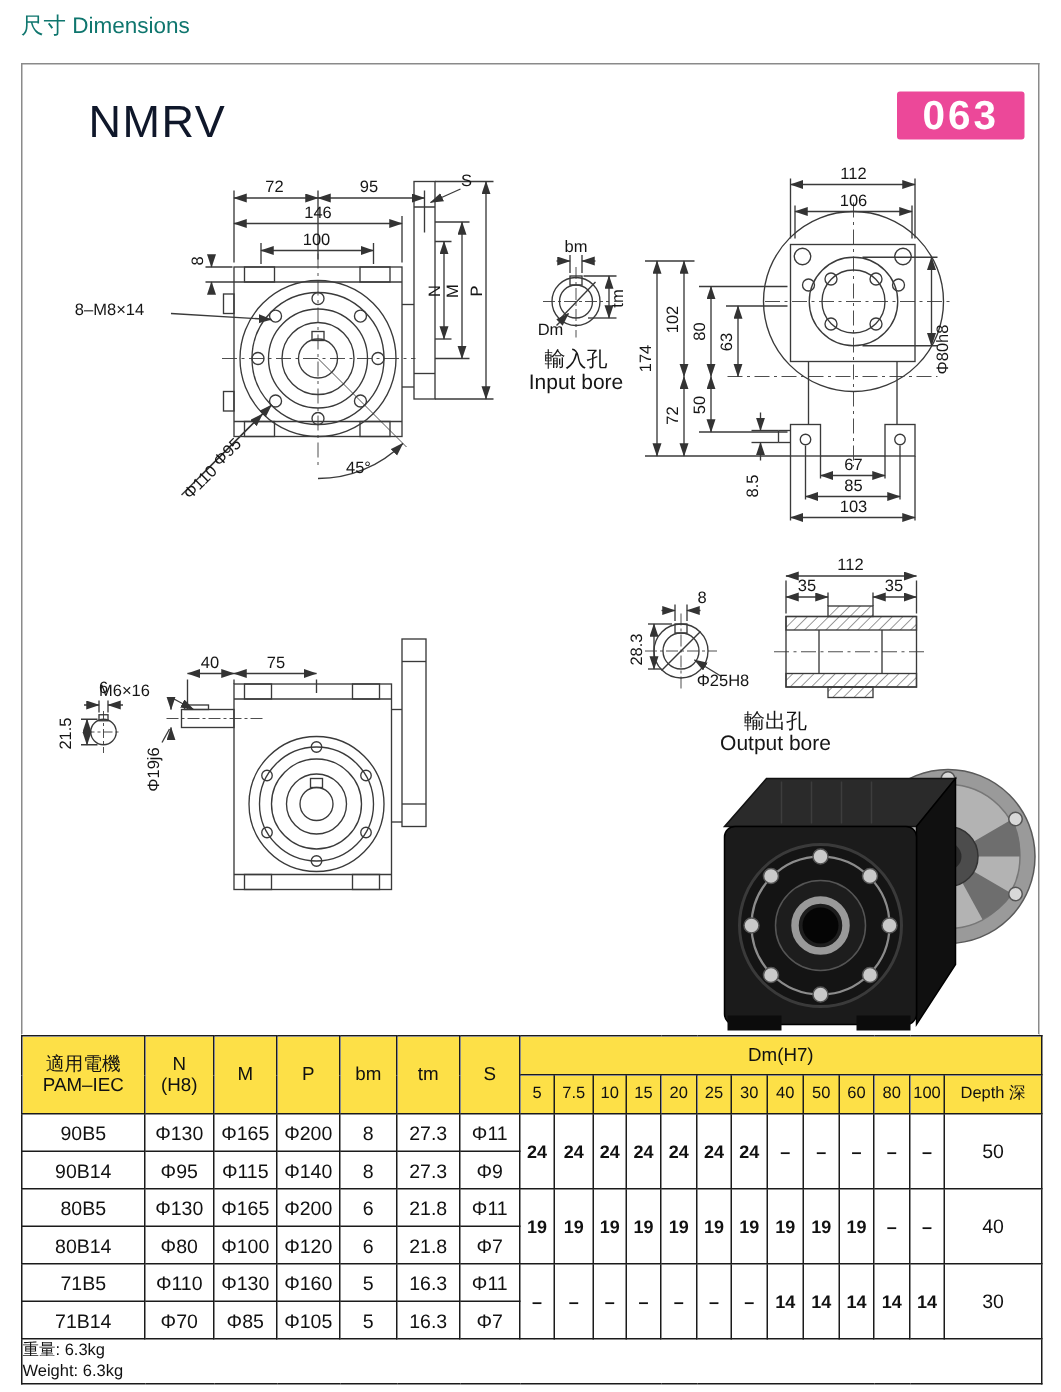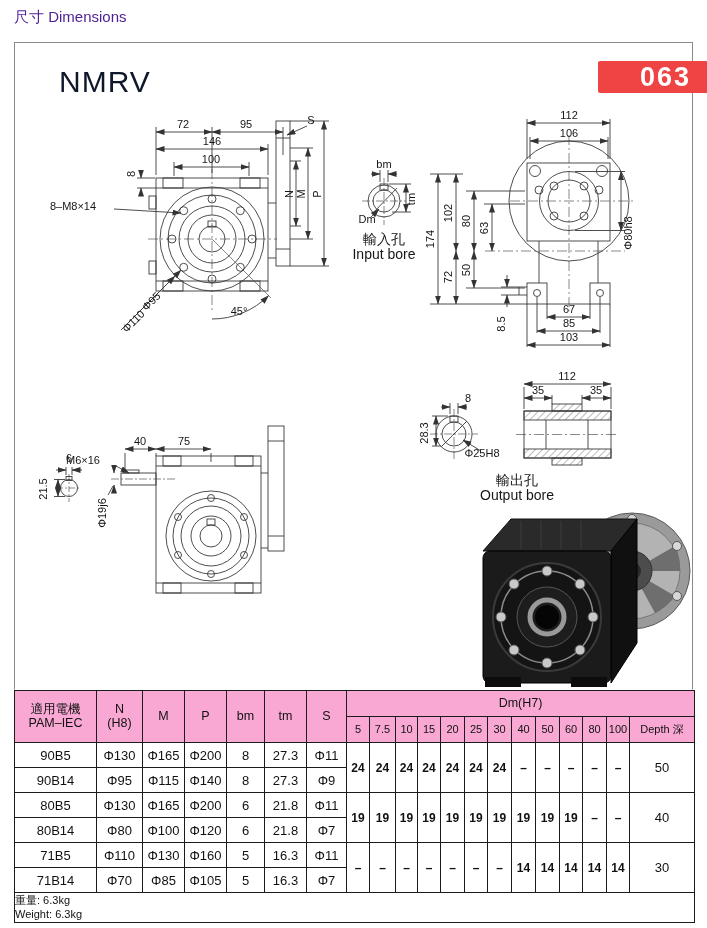--- a/index.html
+++ b/index.html
@@ -1,31 +1,31 @@
 <!DOCTYPE html>
 <html><head>
 <meta charset="utf-8">
 <style>
   html,body{margin:0;padding:0;}
   body{
     width:707px;height:928px;background:#ffffff;position:relative;
     font-family:"Liberation Sans","DejaVu Sans",sans-serif;color:#111;
   }
-  .page-title{position:absolute;left:14px;top:8px;font-size:15px;color:#4c1d95;text-align:right;}
+  .page-title{position:absolute;left:14px;top:8px;font-size:15px;color:#0f766e;text-align:right;}
   .frame{position:absolute;left:14px;top:42px;width:679px;}
   .draw-box{position:relative;width:677px;height:646px;border:1px solid #8a8a8a;border-bottom:1px solid #8a8a8a00;background:#fff;}
   svg.drawing{position:absolute;left:0;top:0;}
   .series-title{position:absolute;left:44px;top:22px;font-size:30px;letter-spacing:1px;color:#0f172a;}
   .series-vs-title{position:absolute;left:48px;top:348px;font-size:25px;letter-spacing:.5px;color:#161616;}
-  .badge{position:absolute;left:583px;top:18px;width:85px;height:32px;background:#ef4444;color:#fff;
-         font-size:27px;font-weight:bold;text-align:center;line-height:33px;letter-spacing:2px;border-radius:2px;padding-left:25px;}
+  .badge{position:absolute;left:583px;top:18px;width:85px;height:32px;background:#ec4899;color:#fff;
+         font-size:27px;font-weight:bold;text-align:center;line-height:33px;letter-spacing:2px;border-radius:2px;}
   
   table.spec{border-collapse:collapse;table-layout:fixed;width:679px;margin-top:0;}
   .spec th,.spec td{border:1px solid #1b1b1b;text-align:center;padding:0;font-weight:normal;overflow:hidden;}
-  .spec thead th{background:#f9a8d4;font-size:12.5px;height:25px;line-height:1.1;}
+  .spec thead th{background:#fde047;font-size:12.5px;height:25px;line-height:1.1;}
   .spec thead tr.ratios th{font-size:11px;}
   .spec tbody td{font-size:13px;height:24px;background:#fff;}
   .spec td.dm-val{font-size:12px;font-weight:bold;}
   .spec tr.foot-row td{height:28px;text-align:left;font-size:11px;line-height:1.3;}
   
   text{fill:#161616;font-family:"Liberation Sans","DejaVu Sans",sans-serif;}
   .dt{font-size:11px;text-anchor:middle;}
   .cap{font-size:14px;text-anchor:middle;}
 </style>
 </head>

